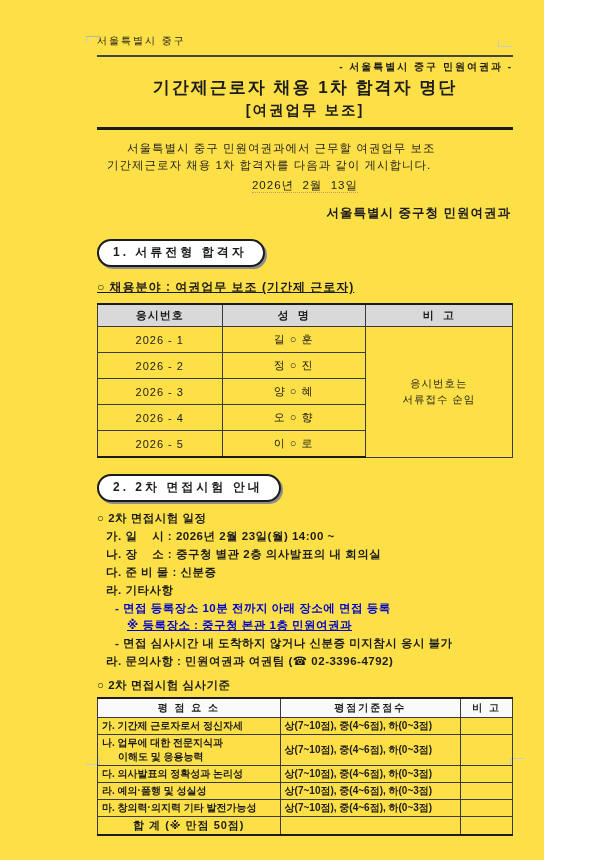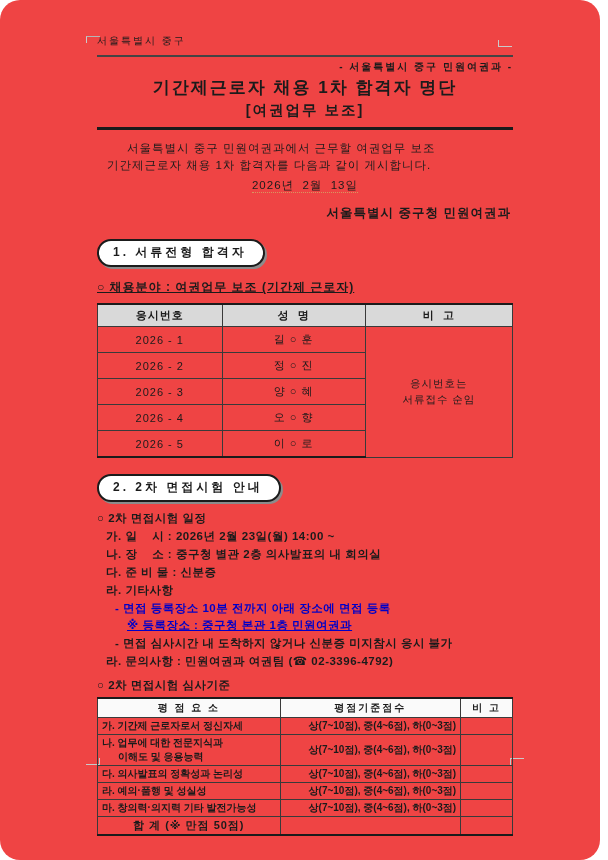--- a/index.html
+++ b/index.html
@@ -1,19 +1,19 @@
 <!DOCTYPE html>
 <html><head>
 <meta charset="utf-8">
 <style>
   html,body { margin:0; padding:0; background:#ffffff; }
   .page {
-    position:relative; width:600px; height:860px; background:#ef4444;
+    position:relative; width:544px; height:860px; background:#fde047;
     font-family:"Liberation Sans","DejaVu Sans",sans-serif;
-    color:#1b1b1b; overflow:hidden;border-radius:20px;
+    color:#1b1b1b; overflow:hidden;
   }
   .crop { position:absolute; }
   .crop.tl { left:86px; top:36px; width:13px; height:6px; border-top:1px solid #b5b5b5; border-left:1px solid #c9c9c9; }
   .crop.tr { left:498px; top:40px; width:13px; height:6px; border-bottom:1px solid #c9c9c9; border-left:1px solid #c9c9c9; }
   .crop.bl { left:86px; top:758px; width:13px; height:6px; border-bottom:1px solid #c9c9c9; border-right:1px solid #c9c9c9; }
   .crop.br { left:510px; top:758px; width:13px; height:6px; border-top:1px solid #c9c9c9; border-left:1px solid #c9c9c9; }
 
   .content { position:absolute; left:97px; top:34px; width:416px; }
   .pre { white-space:pre-wrap; }
 
@@ -59,21 +59,21 @@
   .blue  { color:#0000c8; }
   .blue-note { margin-top:3px; padding-left:18px; }
   .blue-sub  { margin-top:2px; padding-left:30px; text-decoration:underline; }
   .plain-note { margin-top:3px; padding-left:18px; }
   .contact { margin-top:3px; padding-left:9px; }
 
   .t2 { margin-top:4px; font-size:10px; }
   .t2 th { border:1px solid #3a3a3a; border-top:2px solid #1b1b1b; font-weight:bold; height:16px; letter-spacing:2px; background:#fafafa; }
   .t2 td { border:1px solid #3a3a3a; height:13px; padding:1px 4px;font-weight:bold; }
   .t2 td.factor { text-align:left; }
-  .t2 td.score  { text-align:right; }
+  .t2 td.score  { text-align:left; }
   .t2 .factor2  { display:block; padding-left:16px; }
   .t2 tr.total td { border-bottom:2px solid #1b1b1b; height:15px; }
   .t2 tr.total td.label { text-align:center; font-weight:bold; font-size:11px; letter-spacing:1px; }
 </style>
 </head>
 <body>
 
 <div class="page">
   <div class="crop tl"></div>
   <div class="crop tr"></div>

